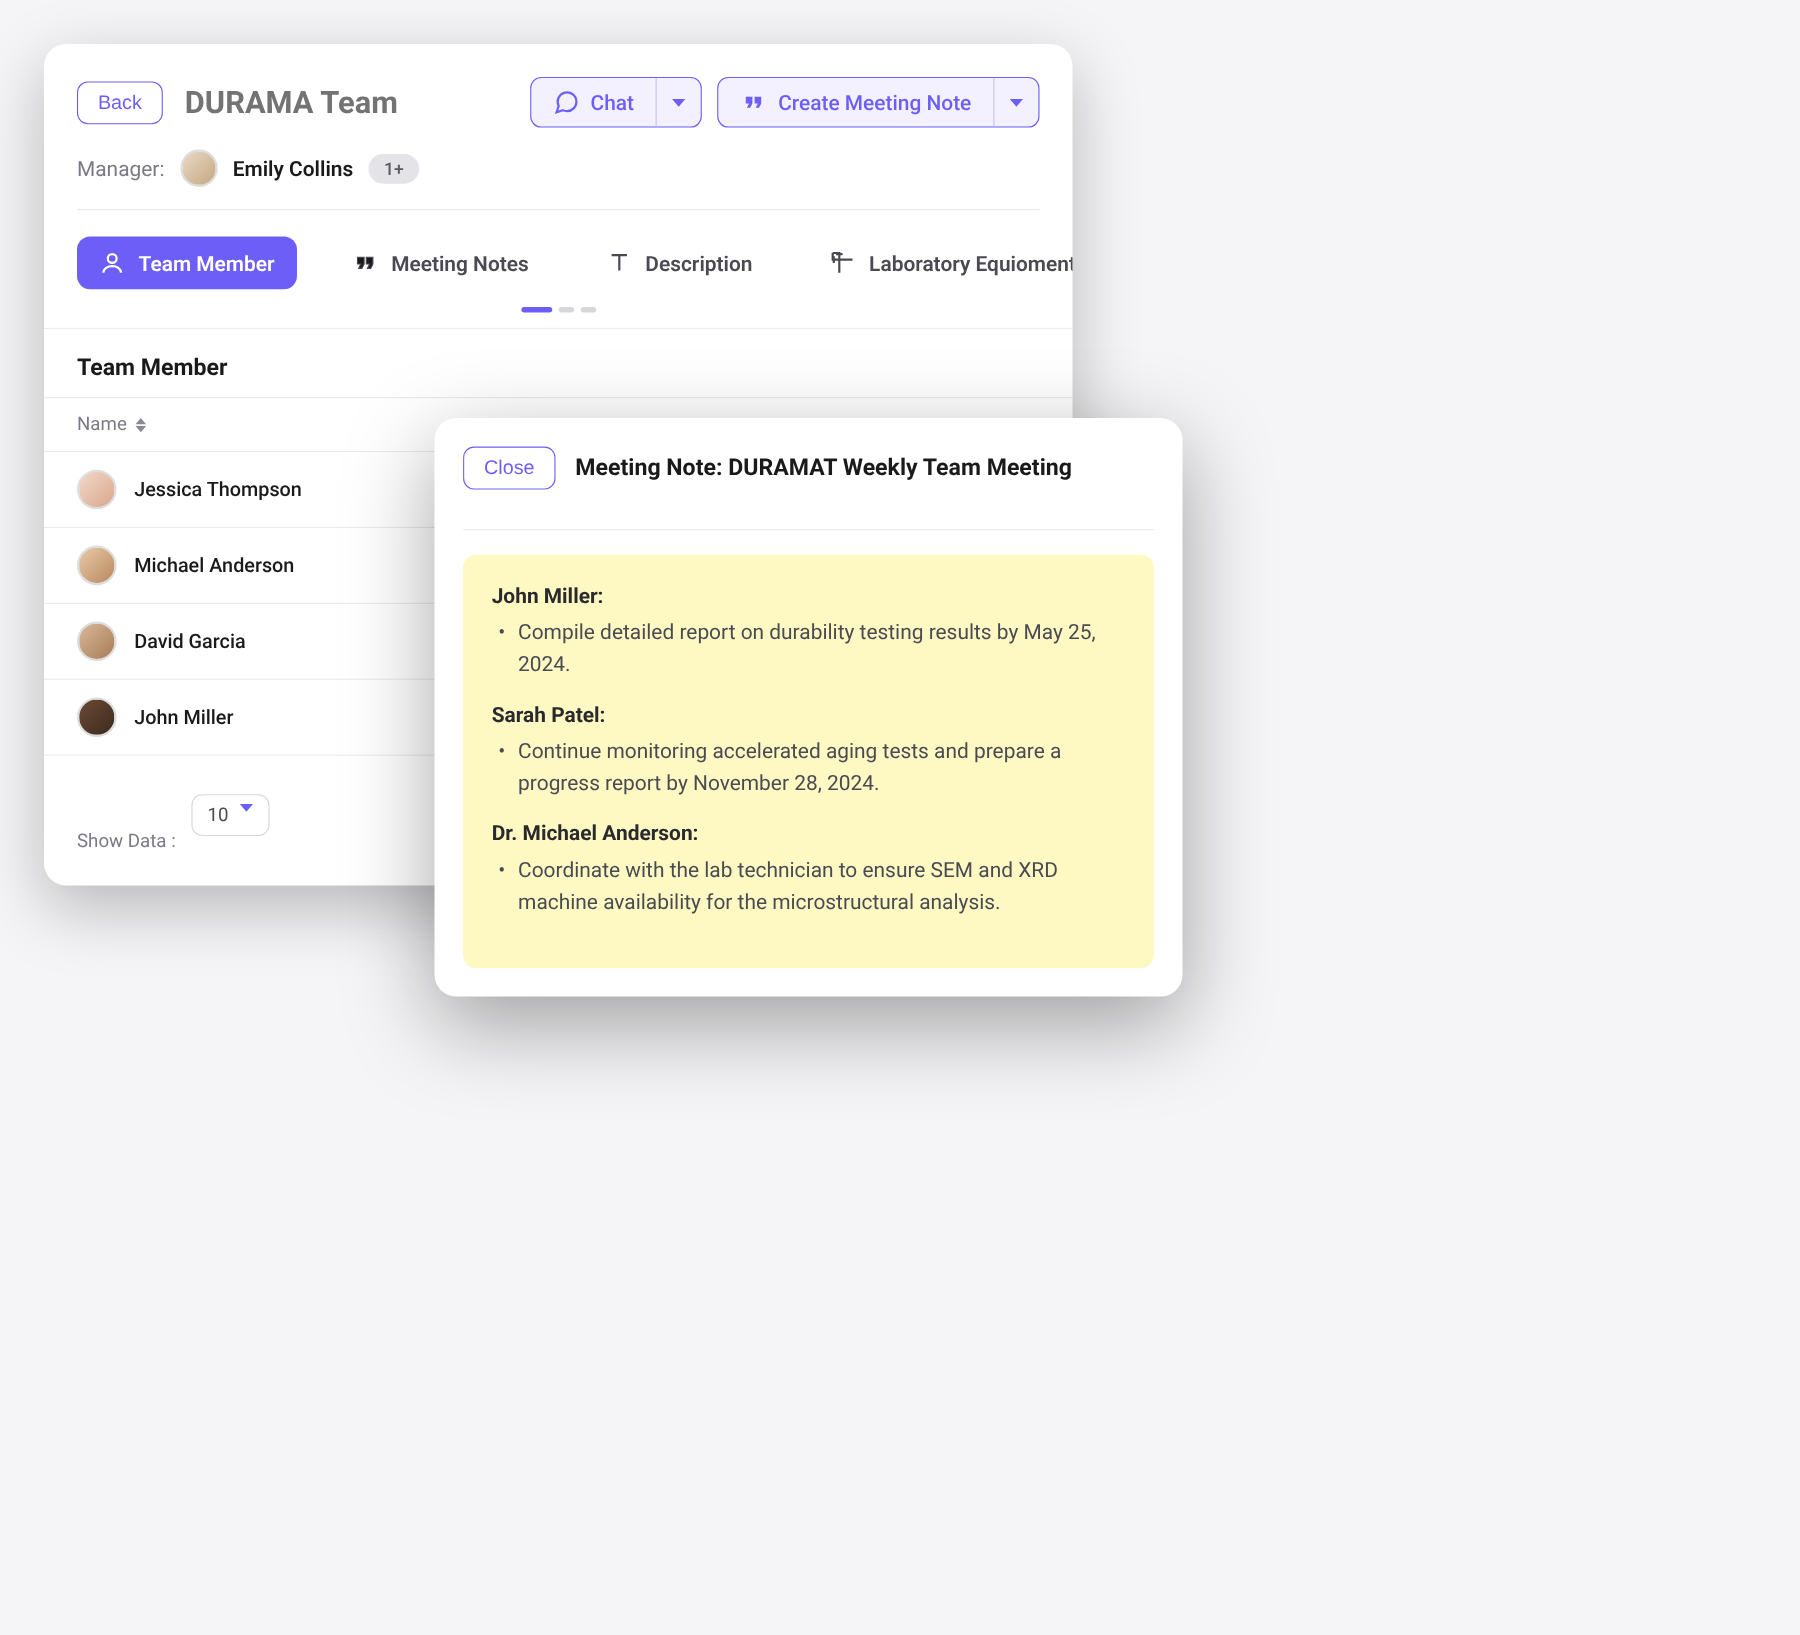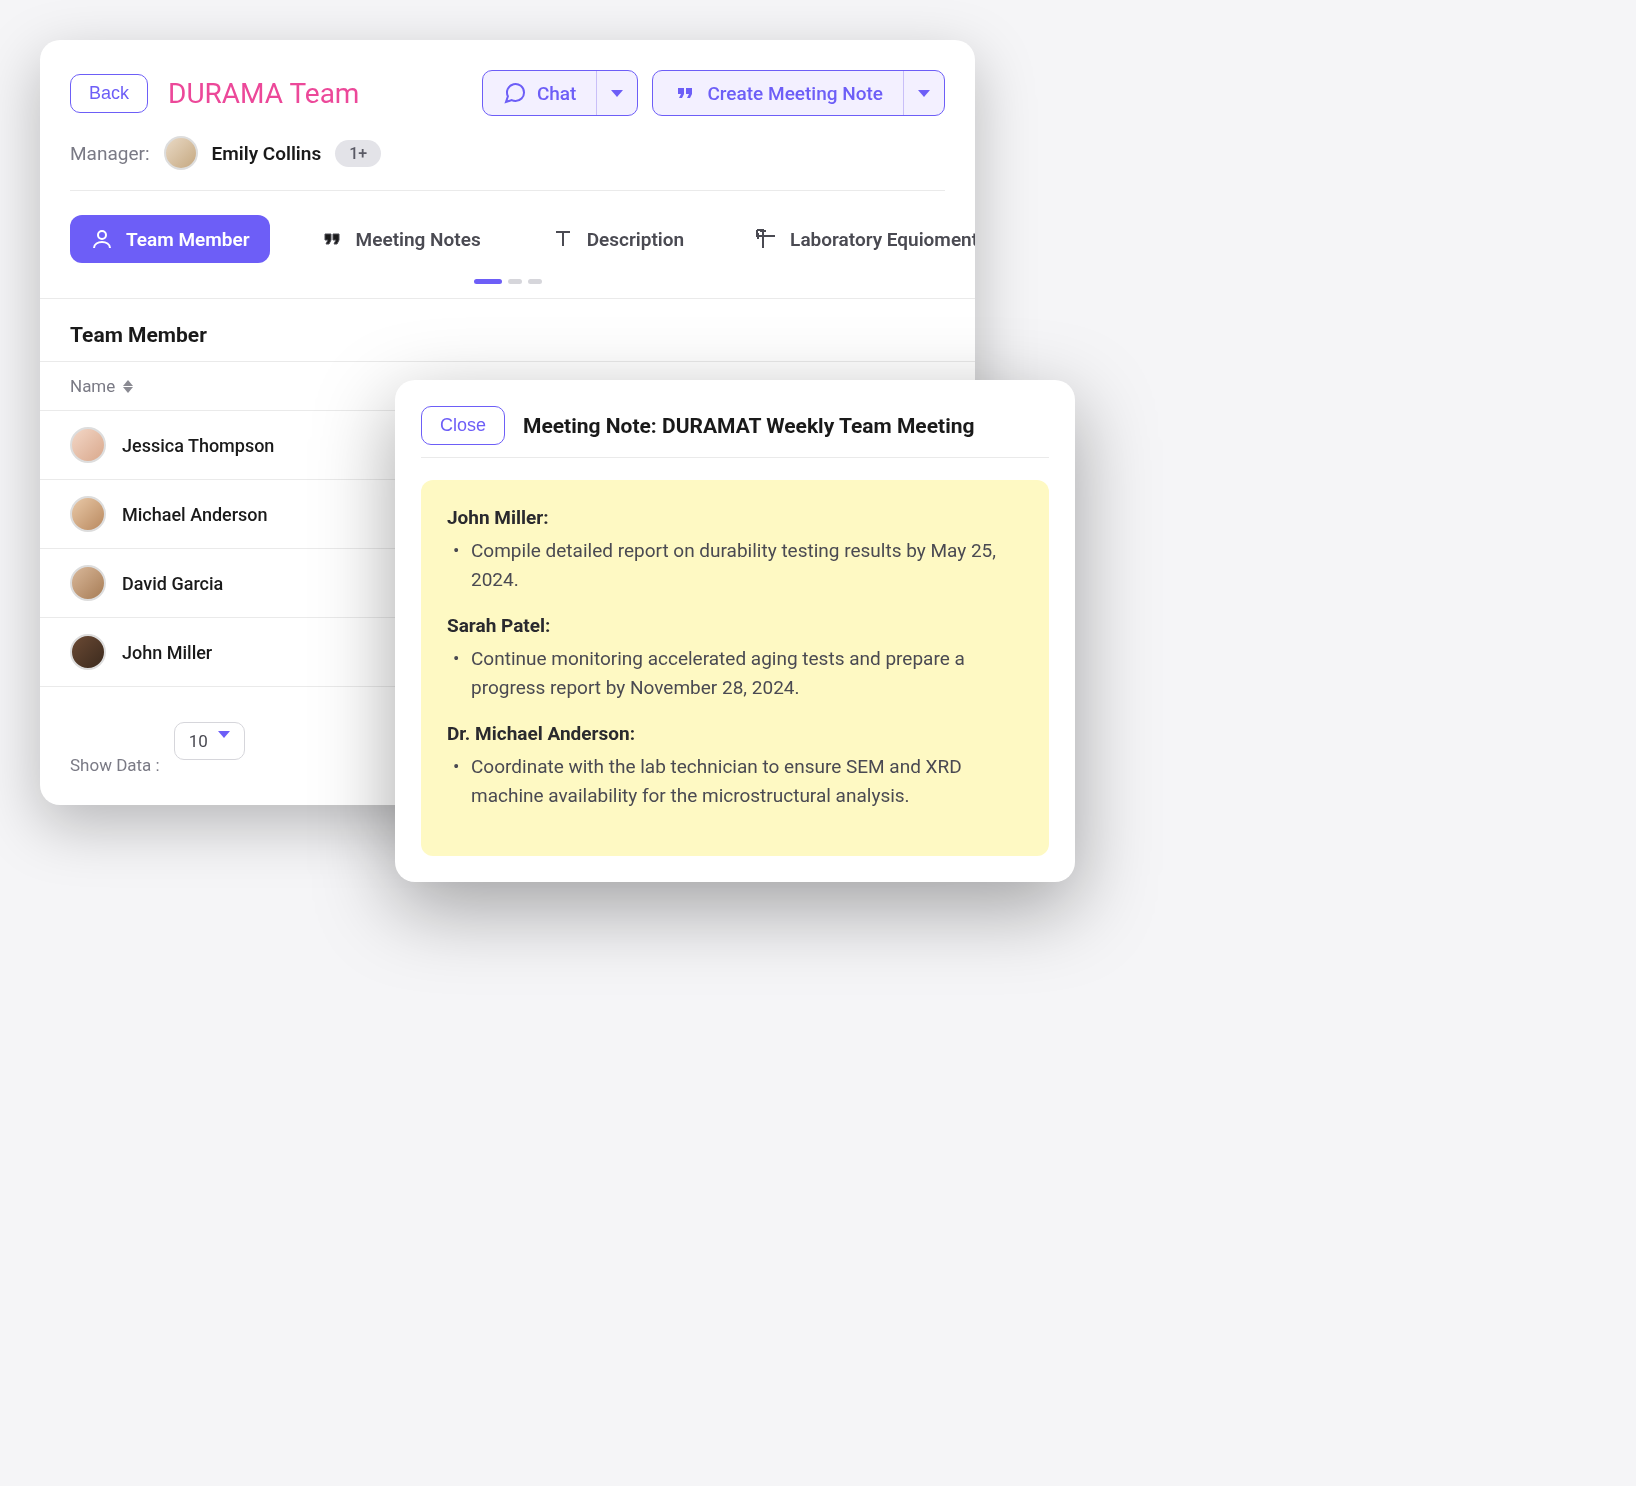--- a/index.html
+++ b/index.html
@@ -35,22 +35,22 @@
       color: #6d5ef7;
       background: #fff;
       padding: 8px 18px;
       border-radius: 10px;
       font-size: 18px;
       font-weight: 500;
       cursor: pointer;
     }
     .title {
       font-size: 28px;
-      font-weight: 400;
-      color: #ec4899;
+      font-weight: 700;
+      color: #737373;
     }
     .header-right {
       display: flex;
       gap: 14px;
     }
     .btn-group {
       display: flex;
       border: 1.5px solid #6d5ef7;
       border-radius: 10px;
       background: #f3f0ff;
@@ -206,21 +206,21 @@
       width: 680px;
       background: #fff;
       border-radius: 20px;
       box-shadow: 0 25px 80px rgba(0,0,0,0.35);
       padding: 26px;
     }
     .modal-header {
       display: flex;
       align-items: center;
       gap: 18px;
-      padding-bottom: 12px;
+      padding-bottom: 36px;
       border-bottom: 1px solid #eaeaea;
     }
     .modal-title { font-size: 21px; font-weight: 700; color: #1a1a1a; }
     .modal-body {
       background: #fef9c3;
       border-radius: 12px;
       padding: 26px;
       margin-top: 22px;
     }
     .note-person { font-size: 19px; font-weight: 700; color: #2a2a2e; margin-bottom: 8px; }

